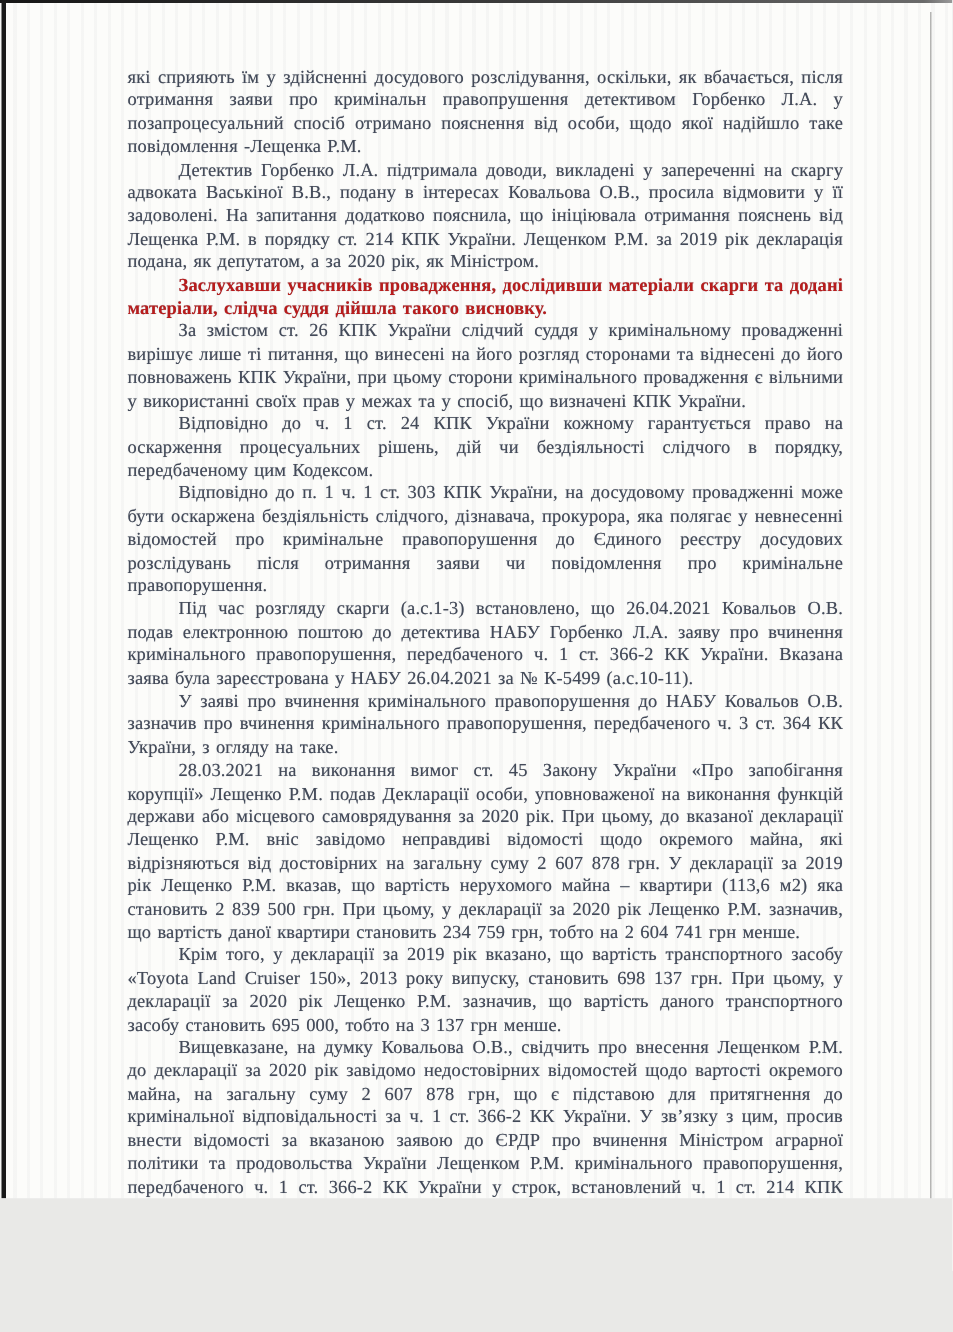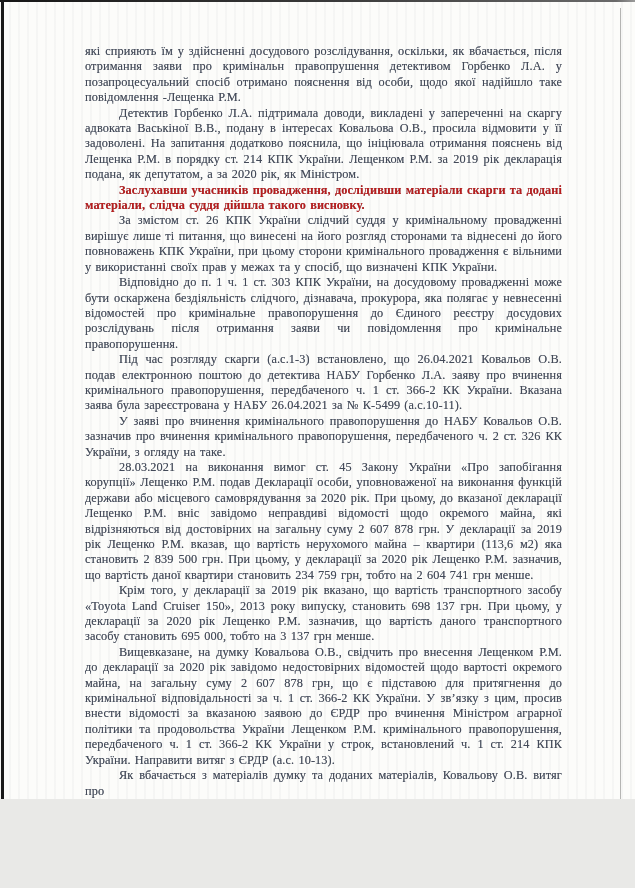--- a/index.html
+++ b/index.html
@@ -94,23 +94,24 @@
 
   <div class="edge-top"></div>
   <div class="edge-left"></div>
   <div class="edge-right"></div>
 
   <div class="content">
     <p class="para">які сприяють їм у здійсненні досудового розслідування, оскільки, як вбачається, після отримання заяви про кримінальн правопрушення детективом Горбенко Л.А. у позапроцесуальний спосіб отримано пояснення від  особи, щодо якої надійшло таке повідомлення -Лещенка Р.М.</p>
     <p class="indent">Детектив Горбенко Л.А. підтримала доводи, викладені у запереченні на скаргу адвоката Васькіної В.В., подану в інтересах Ковальова О.В., просила відмовити у її задоволені. На запитання додатково пояснила, що ініціювала отримання пояснень від Лещенка Р.М. в порядку ст. 214 КПК України. Лещенком Р.М. за 2019 рік декларація подана, як депутатом, а за 2020 рік, як Міністром.</p>
     <p class="indent bold">Заслухавши учасників провадження, дослідивши матеріали скарги та додані матеріали, слідча суддя дійшла такого висновку.</p>
     <p class="indent">За змістом ст. 26 КПК України слідчий суддя у кримінальному провадженні вирішує лише ті питання, що винесені на його розгляд сторонами та віднесені до його повноважень КПК України, при цьому сторони кримінального провадження є вільними у використанні своїх прав у межах та у спосіб, що визначені КПК України.</p>
+    <p class="indent">Відповідно до ч. 1 ст. 24 КПК України кожному гарантується право на оскарження процесуальних рішень, дій чи бездіяльності слідчого в порядку, передбаченому цим Кодексом.</p>
     <p class="indent">Відповідно до п. 1 ч. 1 ст. 303 КПК України, на досудовому провадженні може бути оскаржена бездіяльність слідчого, дізнавача, прокурора, яка полягає у невнесенні відомостей про кримінальне правопорушення до Єдиного реєстру досудових розслідувань після отримання заяви чи повідомлення про кримінальне правопорушення.</p>
     <p class="indent">Під час розгляду скарги (а.с.1-3) встановлено, що 26.04.2021 Ковальов О.В. подав електронною поштою до детектива НАБУ Горбенко Л.А. заяву про вчинення кримінального правопорушення, передбаченого ч. 1 ст. 366-2 КК України. Вказана заява була зареєстрована у НАБУ 26.04.2021 за № К-5499 (а.с.10-11).</p>
-    <p class="indent">У заяві про вчинення кримінального правопорушення до НАБУ Ковальов О.В. зазначив про вчинення кримінального правопорушення, передбаченого ч. 2 ст. 326 КК України, з огляду на таке.</p>
+    <p class="indent">У заяві про вчинення кримінального правопорушення до НАБУ Ковальов О.В. зазначив про вчинення кримінального правопорушення, передбаченого ч. 3 ст. 364 КК України, з огляду на таке.</p>
     <p class="indent">28.03.2021 на виконання вимог ст. 45 Закону України «Про запобігання корупції» Лещенко Р.М. подав Декларації особи, уповноваженої на виконання функцій держави або місцевого самоврядування за 2020 рік. При цьому, до вказаної декларації Лещенко Р.М. вніс завідомо неправдиві відомості щодо окремого майна, які відрізняються від достовірних на загальну суму 2 607 878 грн. У декларації за 2019 рік Лещенко Р.М. вказав, що вартість нерухомого майна – квартири (113,6 м2) яка становить 2 839 500 грн. При цьому, у декларації за 2020 рік Лещенко Р.М. зазначив, що вартість даної квартири становить 234 759 грн, тобто на 2 604 741 грн менше.</p>
     <p class="indent">Крім того, у декларації за 2019 рік вказано, що вартість транспортного засобу «Toyota Land Cruiser 150», 2013 року випуску, становить 698 137 грн. При цьому, у декларації за 2020 рік Лещенко Р.М. зазначив, що вартість даного транспортного засобу становить 695 000, тобто на 3 137 грн менше.</p>
     <p class="indent">Вищевказане, на думку Ковальова О.В., свідчить про внесення Лещенком Р.М. до декларації за 2020 рік завідомо недостовірних відомостей щодо вартості окремого майна, на загальну суму 2 607 878 грн, що є підставою для притягнення до кримінальної відповідальності за ч. 1 ст. 366-2 КК України. У зв’язку з цим, просив внести відомості за вказаною заявою до ЄРДР про вчинення Міністром аграрної політики та продовольства України Лещенком Р.М. кримінального правопорушення, передбаченого ч. 1 ст. 366-2 КК України у строк, встановлений ч. 1 ст. 214 КПК України. Направити витяг з ЄРДР (а.с. 10-13).</p>
     <p class="indent">Як вбачається з матеріалів думку та доданих матеріалів, Ковальову О.В. витяг про</p>
   </div>
 
   <div class="stamp">
     <div class="stamp-label">Вищий антикорупційний суд</div>
     <div class="barcode"></div>
     <div class="stamp-number">*4910*51003823*1*1*</div>

